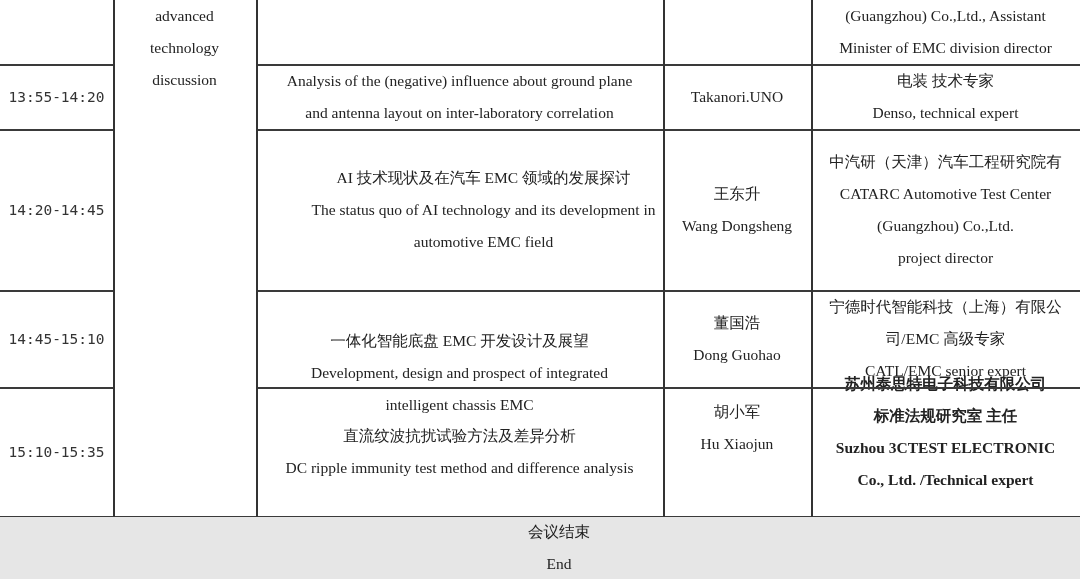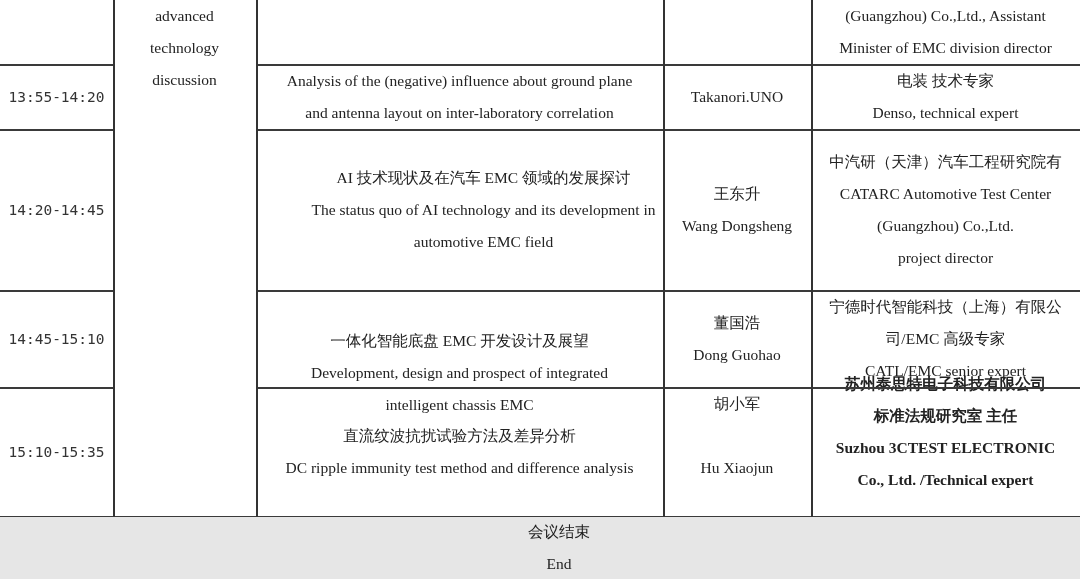--- a/index.html
+++ b/index.html
@@ -99,21 +99,21 @@
     <span class="line">CATL/EMC senior expert</span>
   </div>
 
   <div class="cell mono" style="left:0;top:388px;width:113px;height:128px;">
     <span>15:10-15:35</span>
   </div>
   <div class="cell" style="left:256px;top:388px;width:407px;height:128px;">
     <span class="line">直流纹波抗扰试验方法及差异分析</span>
     <span class="line">DC ripple immunity test method and difference analysis</span>
   </div>
-  <div class="cell" style="left:663px;top:388px;width:148px;height:96px;justify-content:space-between;">
+  <div class="cell" style="left:663px;top:380px;width:148px;height:96px;">
     <span class="line">胡小军</span>
     <span class="line">Hu Xiaojun</span>
   </div>
   <div class="cell" style="left:811px;top:368px;width:269px;height:128px;font-weight:bold;">
     <span class="line">苏州泰思特电子科技有限公司</span>
     <span class="line">标准法规研究室 主任</span>
     <span class="line">Suzhou 3CTEST ELECTRONIC</span>
     <span class="line">Co., Ltd. /Technical expert</span>
   </div>
 

